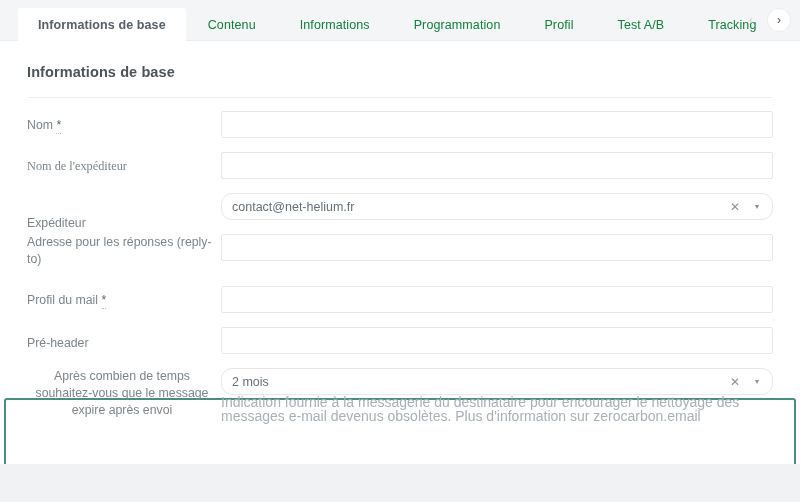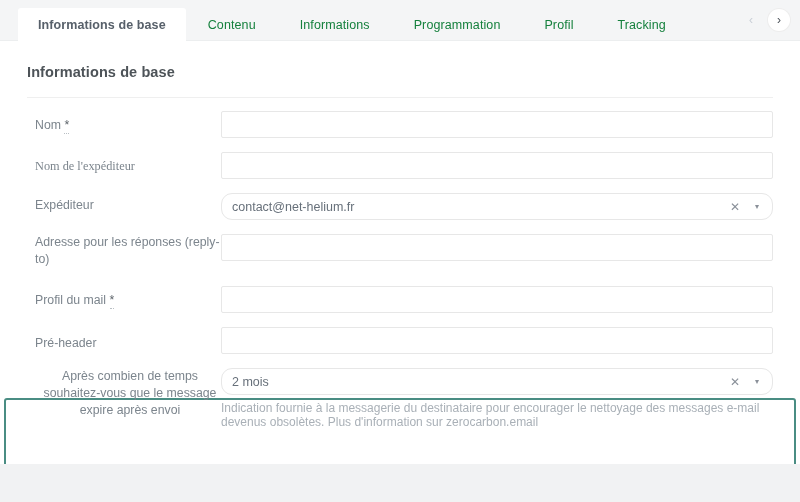--- a/index.html
+++ b/index.html
@@ -107,21 +107,20 @@
     width: 800px;
     box-sizing: border-box;
   }
   .flabel {
     position: absolute;
     left: 27px;
     width: 190px;
     font-size: 12.3px;
     color: #7c858d;
     line-height: 17px;
-    margin-left: 8px;
   }
   .req {
     color: #5c6369;
     border-bottom: 1px dotted #b9bfc4;
     padding-bottom: 1px;
   }
   .fctrl {
     position: absolute;
     left: 221px;
     width: 552px;
@@ -160,23 +159,23 @@
     line-height: 1;
   }
   .select .caret {
     position: absolute;
     right: 13px;
     font-size: 8px;
     color: #8a9099;
     line-height: 1;
   }
   .help {
-    margin-top: 6px;
+    margin-top: 0;
     width: 552px;
-    font-size: 12px;
+    font-size: 14px;
     color: #a9b0b7;
     line-height: 14px;
   }
 
   
   .highlight {
     position: absolute;
     left: 4px; top: 357px;
     width: 792px;
     height: 80px;
@@ -219,20 +218,23 @@
       <div class="tab">
         <span>Informations</span>
       </div>
       <div class="tab">
         <span>Programmation</span>
       </div>
       <div class="tab">
         <span>Profil</span>
       </div>
       <div class="tab">
+        <span>Test A/B</span>
+      </div>
+      <div class="tab">
         <span>Tracking</span>
       </div>
     </div>
     <div class="tabnav">
       <div class="navbtn prev">‹</div>
       <div class="navbtn next">›</div>
     </div>
   </div>
 
   <div class="card">
@@ -250,21 +252,21 @@
     </div>
 
     <div class="frow" style="top:111px;">
       <div class="flabel" style="top:6px;font-family:Liberation Serif, serif;">Nom de l'expéditeur</div>
       <div class="fctrl">
         <input class="input" type="text" placeholder="" style="">
       </div>
     </div>
 
     <div class="frow" style="top:152px;">
-      <div class="flabel" style="top:4px;">Expéditeur</div>
+      <div class="flabel" style="top:22px;">Expéditeur</div>
       <div class="fctrl">
         <div class="select">
           <span class="val">contact@net-helium.fr</span>
           <span class="clear">✕</span>
           <span class="caret">▾</span>
         </div>
       </div>
     </div>
 
     <div class="frow" style="top:193px;">

